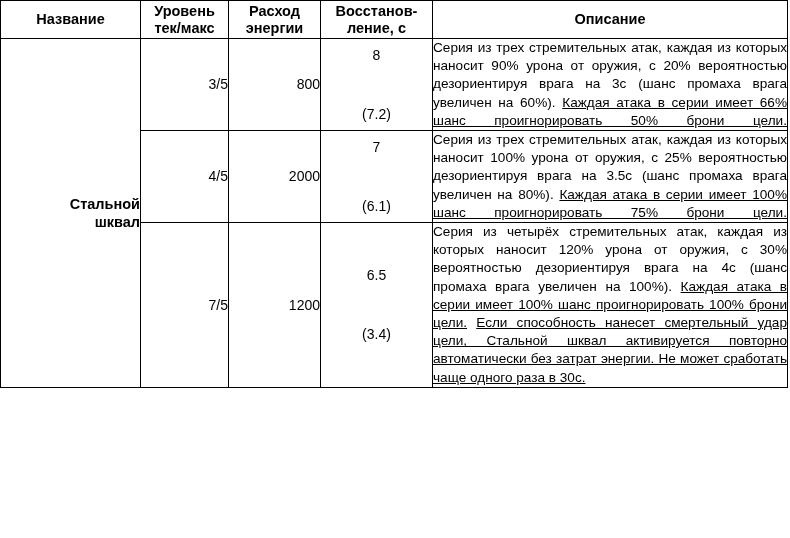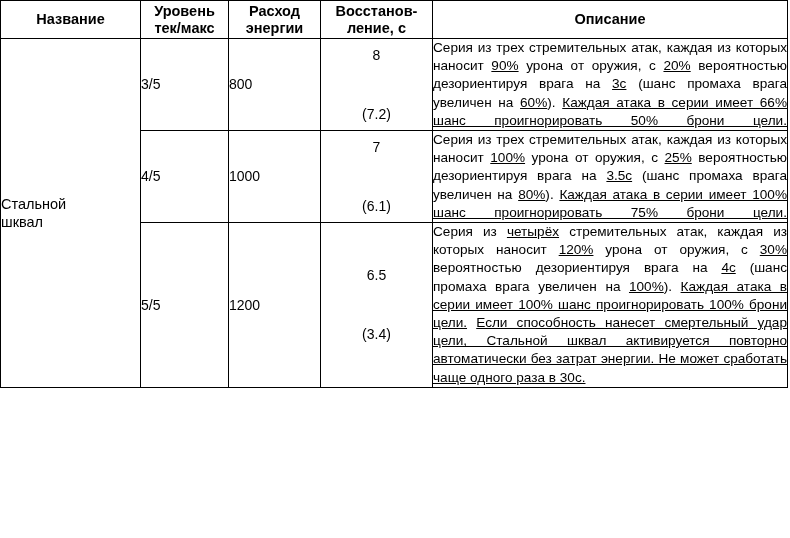--- a/index.html
+++ b/index.html
@@ -41,27 +41,27 @@
     height: 38px;
     box-sizing: border-box;
   }
   .col-name   { width: 140px; }
   .col-level  { width: 88px; }
   .col-energy { width: 92px; }
   .col-cd     { width: 112px; }
   .col-desc   { width: 355px; }
 
   td.cell-name {
-    text-align: left;
+    text-align: right;
     font-size: 14.5px;
-    font-weight: normal;
+    font-weight: bold;
     line-height: 1.25;
   }
   td.cell-center {
-    text-align: left;
+    text-align: right;
     font-size: 14px;
     line-height: 1.3;
     margin-left: 8px;
   }
   td.cell-cd {
     text-align: center;
     font-size: 14px;
     line-height: 1.35;
   }
   .cd-main { display: block; }
@@ -78,21 +78,21 @@
   }
   td.cell-desc p {
     margin: 0;
     padding: 0;
     text-align: justify;
     text-align-last: justify;
   }
   td.cell-desc p.last-line-left {
     text-align-last: left;
   }
-  .u { text-decoration: underline; }
+  .u { }
   .ul-block { text-decoration: underline; margin-top: 12px; }
 </style>
 </head>
 <body>
 
 <div id="sheet">
   <table class="ability-table">
     <colgroup>
       <col class="col-name">
       <col class="col-level">
@@ -129,31 +129,31 @@
         <td class="cell-cd">
           <span class="cd-main">8</span>
           <span class="cd-sub">(7.2)</span>
         </td>
         <td class="cell-desc">
           <p><span>Серия из трех стремительных атак, каждая из которых наносит </span><span class="u">90%</span><span> урона от оружия, с </span><span class="u">20%</span><span> вероятностью дезориентируя врага на </span><span class="u">3с</span><span> (шанс промаха врага увеличен на </span><span class="u">60%</span><span>).</span> <span class="ul-block">Каждая атака в серии имеет 66% шанс проигнорировать 50% брони цели.</span></p>
         </td>
       </tr>
       <tr>
         <td class="cell-center">4/5</td>
-        <td class="cell-center">1000</td>
+        <td class="cell-center">2000</td>
         <td class="cell-cd">
           <span class="cd-main">7</span>
           <span class="cd-sub">(6.1)</span>
         </td>
         <td class="cell-desc">
           <p><span>Серия из трех стремительных атак, каждая из которых наносит </span><span class="u">100%</span><span> урона от оружия, с </span><span class="u">25%</span><span> вероятностью дезориентируя врага на </span><span class="u">3.5с</span><span> (шанс промаха врага увеличен на </span><span class="u">80%</span><span>).</span> <span class="ul-block">Каждая атака в серии имеет 100% шанс проигнорировать 75% брони цели.</span></p>
         </td>
       </tr>
       <tr>
-        <td class="cell-center">5/5</td>
+        <td class="cell-center">7/5</td>
         <td class="cell-center">1200</td>
         <td class="cell-cd">
           <span class="cd-main">6.5</span>
           <span class="cd-sub">(3.4)</span>
         </td>
         <td class="cell-desc">
           <p class="last-line-left"><span>Серия из </span><span class="u">четырёх</span><span> стремительных атак, каждая из которых наносит </span><span class="u">120%</span><span> урона от оружия, с </span><span class="u">30%</span><span> вероятностью дезориентируя врага на </span><span class="u">4с</span><span> (шанс промаха врага увеличен на </span><span class="u">100%</span><span>).</span> <span class="ul-block">Каждая атака в серии имеет 100% шанс проигнорировать 100% брони цели.</span> <span class="ul-block">Если способность нанесет смертельный удар цели, Стальной шквал активируется повторно автоматически без затрат энергии. Не может сработать чаще одного раза в 30с.</span></p>
         </td>
       </tr>
     </tbody>

